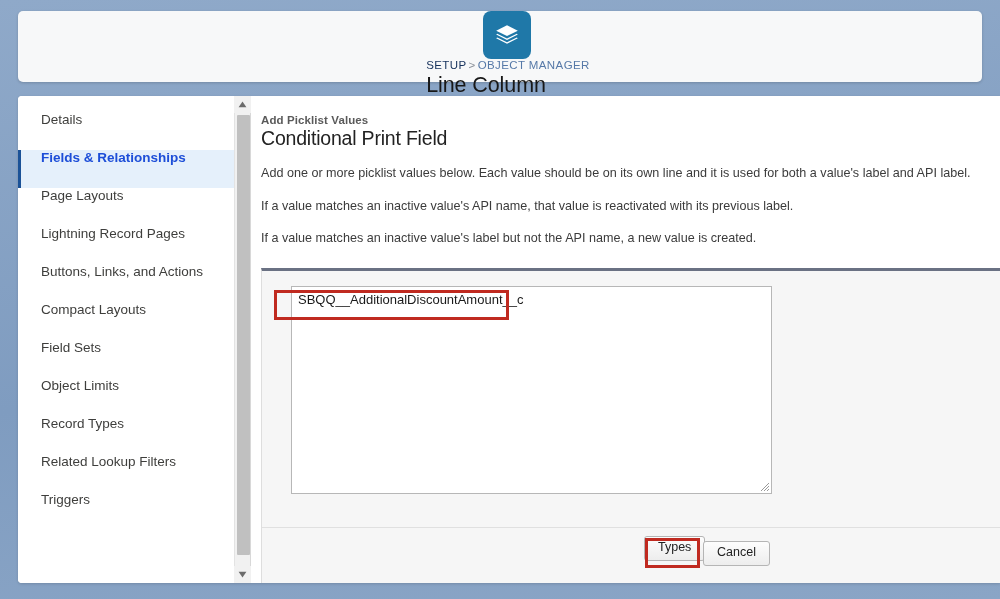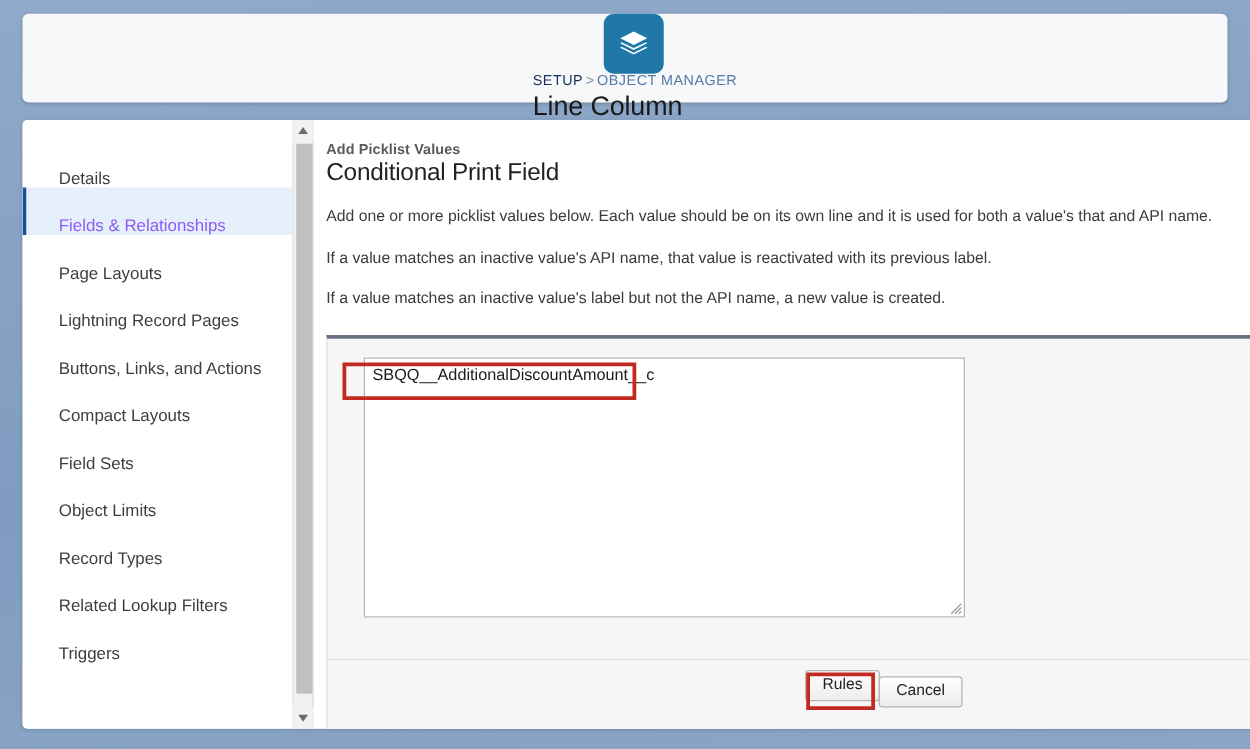--- a/index.html
+++ b/index.html
@@ -77,33 +77,33 @@
 
   
   #sidebar {
     width: 216px; flex: 0 0 216px;
     background: #ffffff;
     padding-top: 16px;
     position: relative;
   }
   .nav-item {
     height: 38px;
-    display: flex; align-items: flex-end;
-    padding-left: 26px;
+    display: flex; align-items: flex-start;
+    padding-left: 20px;
     font-size: 13.5px;
     color: #3e3e3c;
     border-left: 3px solid transparent;
     cursor: pointer;
     white-space: nowrap;
   }
   .nav-item.active {
     background: #e5f0fb;
     border-left: 3px solid #1b5297;
-    font-weight: normal;
-    color: #8b5cf6;
+    font-weight: bold;
+    color: #1d4ed8;
   }
 
   
   #nav-scrollbar {
     width: 17px; flex: 0 0 17px;
     background: #f1f1f1;
     border-left: 1px solid #e3e3e3;
     border-right: 1px solid #d8d8d8;
     position: relative;
     display: flex; flex-direction: column;
@@ -289,35 +289,35 @@
       <svg width="9" height="7" viewBox="0 0 9 7">
           <path d="M4.5 6.4 L0.6 0.8 L8.4 0.8 Z" fill="#6b6b6b"></path>
         </svg>
     </div>
   </div>
 
   <div id="content">
     <div id="kicker">Add Picklist Values</div>
     <div id="form-title">Conditional Print Field</div>
 
-    <div class="para">Add one or more picklist values below. Each value should be on its own line and it is used for both a value's that and API name.</div>
+    <div class="para">Add one or more picklist values below. Each value should be on its own line and it is used for both a value's label and API label.</div>
     <div class="para">If a value matches an inactive value's API name, that value is reactivated with its previous label.</div>
     <div class="para">If a value matches an inactive value's label but not the API name, a new value is created.</div>
 
     <div id="form-panel">
       <div id="textarea-wrap">
         <textarea id="picklist-textarea" placeholder="" style="">SBQQ__AdditionalDiscountAmount__c</textarea>
         <svg id="resize-grip" viewBox="0 0 12 12">
           <path d="M11 3 L3 11 M11 6 L6 11 M11 9 L9 11" stroke="#9a9a9a" stroke-width="1" fill="none"></path>
         </svg>
       </div>
 
       <div id="button-bar">
         <div id="save-btn-holder">
-          <button class="form-btn">Rules</button>
+          <button class="form-btn">Types</button>
         </div>
         <button id="cancel-btn" class="form-btn">Cancel</button>
       </div>
     </div>
   </div>
 </div>
 
 <div class="annot" id="annot-textarea-line"></div>
 <div class="annot" id="annot-save"></div>
 

